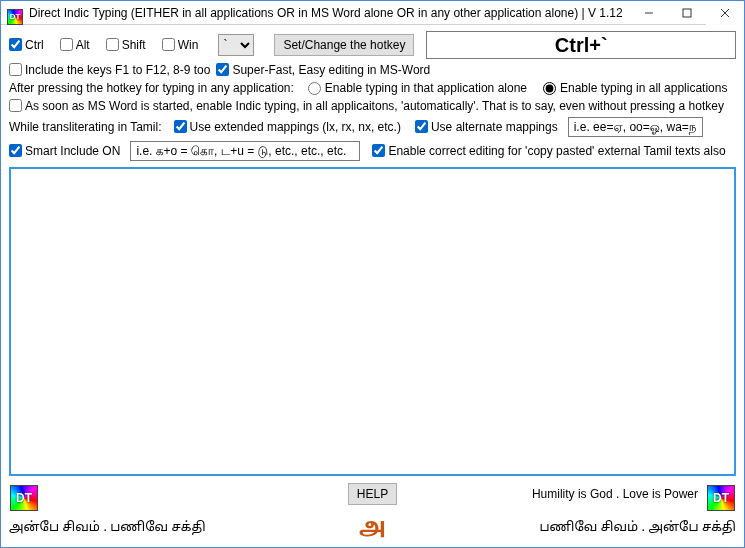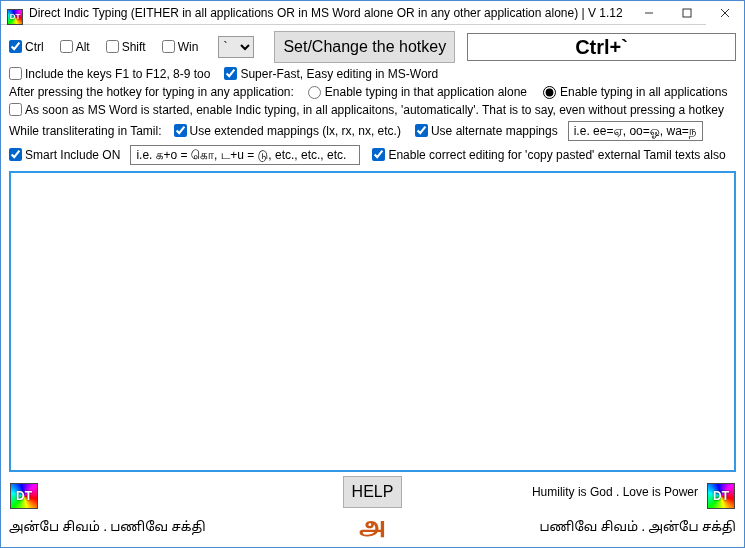--- a/index.html
+++ b/index.html
@@ -10,21 +10,21 @@
   .title-text { flex: 1; font-size: 12px; white-space: nowrap; overflow: hidden; }
   .win-btns { display: flex; }
   .win-btn { width: 38px; height: 24px; display:flex; align-items:center; justify-content:center; color:#000; }
   .win-btn.close { background:#fff; }
   .win-btn svg { stroke:#333; }
   .content { flex:1; padding: 6px 8px 4px 8px; display:flex; flex-direction:column; gap:4px; }
   .row { display:flex; align-items:center; gap:6px; flex-wrap: nowrap; }
   .chk { display:inline-flex; align-items:flex-start; gap:3px; }
   .chk input { width:13px; height:13px; accent-color:#0066cc; margin:0;}
   .hotkey-select { width:36px; height:22px; font-size:12px; border:1px solid #999; background: #e8e8e8; }
-  .btn { height: 32px; padding: 0 8px; background:#e1e1e1; border:1px solid #adadad; font-size:16px; }
+  .btn { height: 22px; padding: 0 8px; background:#e1e1e1; border:1px solid #adadad; font-size:12px; }
   .hotkey-display { flex:1; border:1px solid #7a7a7a; display:flex; flex-direction:column; align-items:center; justify-content:center; margin-left:6px; padding: 2px 6px; }
   .hotkey-display .lbl { font-size:12px; }
   .hotkey-display .val { font-size:20px; font-weight:bold; line-height:1.1;}
   .radio { display:inline-flex; align-items:center; gap:4px; }
   .radio input { margin:0; accent-color:#000;}
   .hint-box { border:1px solid #7a7a7a; padding:1px 5px; font-size:12px; height:20px; display:inline-flex; align-items:center; background:#fff;}
   .textarea { flex:1; border:2px solid #3399e6; margin-top:2px; padding:4px; font-family:inherit; font-size:13px; resize:none; outline:none; min-height:230px;}
   .footer { padding: 0 8px 6px 8px; display:flex; flex-direction:column; gap:6px; }
   .footer-row { display:flex; align-items:center; }
   .footer-row .left { flex:1; text-align:left; }
@@ -94,21 +94,21 @@
       <div class="hotkey-display">
         <div class="val">Ctrl+`</div>
       </div>
     </div>
 
     <div class="row">
       <label class="chk">
           <input type="checkbox" style="">
           <span>Include the keys F1 to F12, 8-9 too</span>
         </label>
-      <label class="chk" style="margin-left:8px;">
+      <label class="chk" style="">
           <input type="checkbox" checked="" style="">
           <span>Super-Fast, Easy editing in MS-Word</span>
         </label>
     </div>
 
     <div class="row">
       <span>After pressing the hotkey for typing in any application:</span>
       <label class="radio" style="margin-left:8px;">
           <input type="radio" name="scope" style="">
           <span>Enable typing in that application alone</span>

